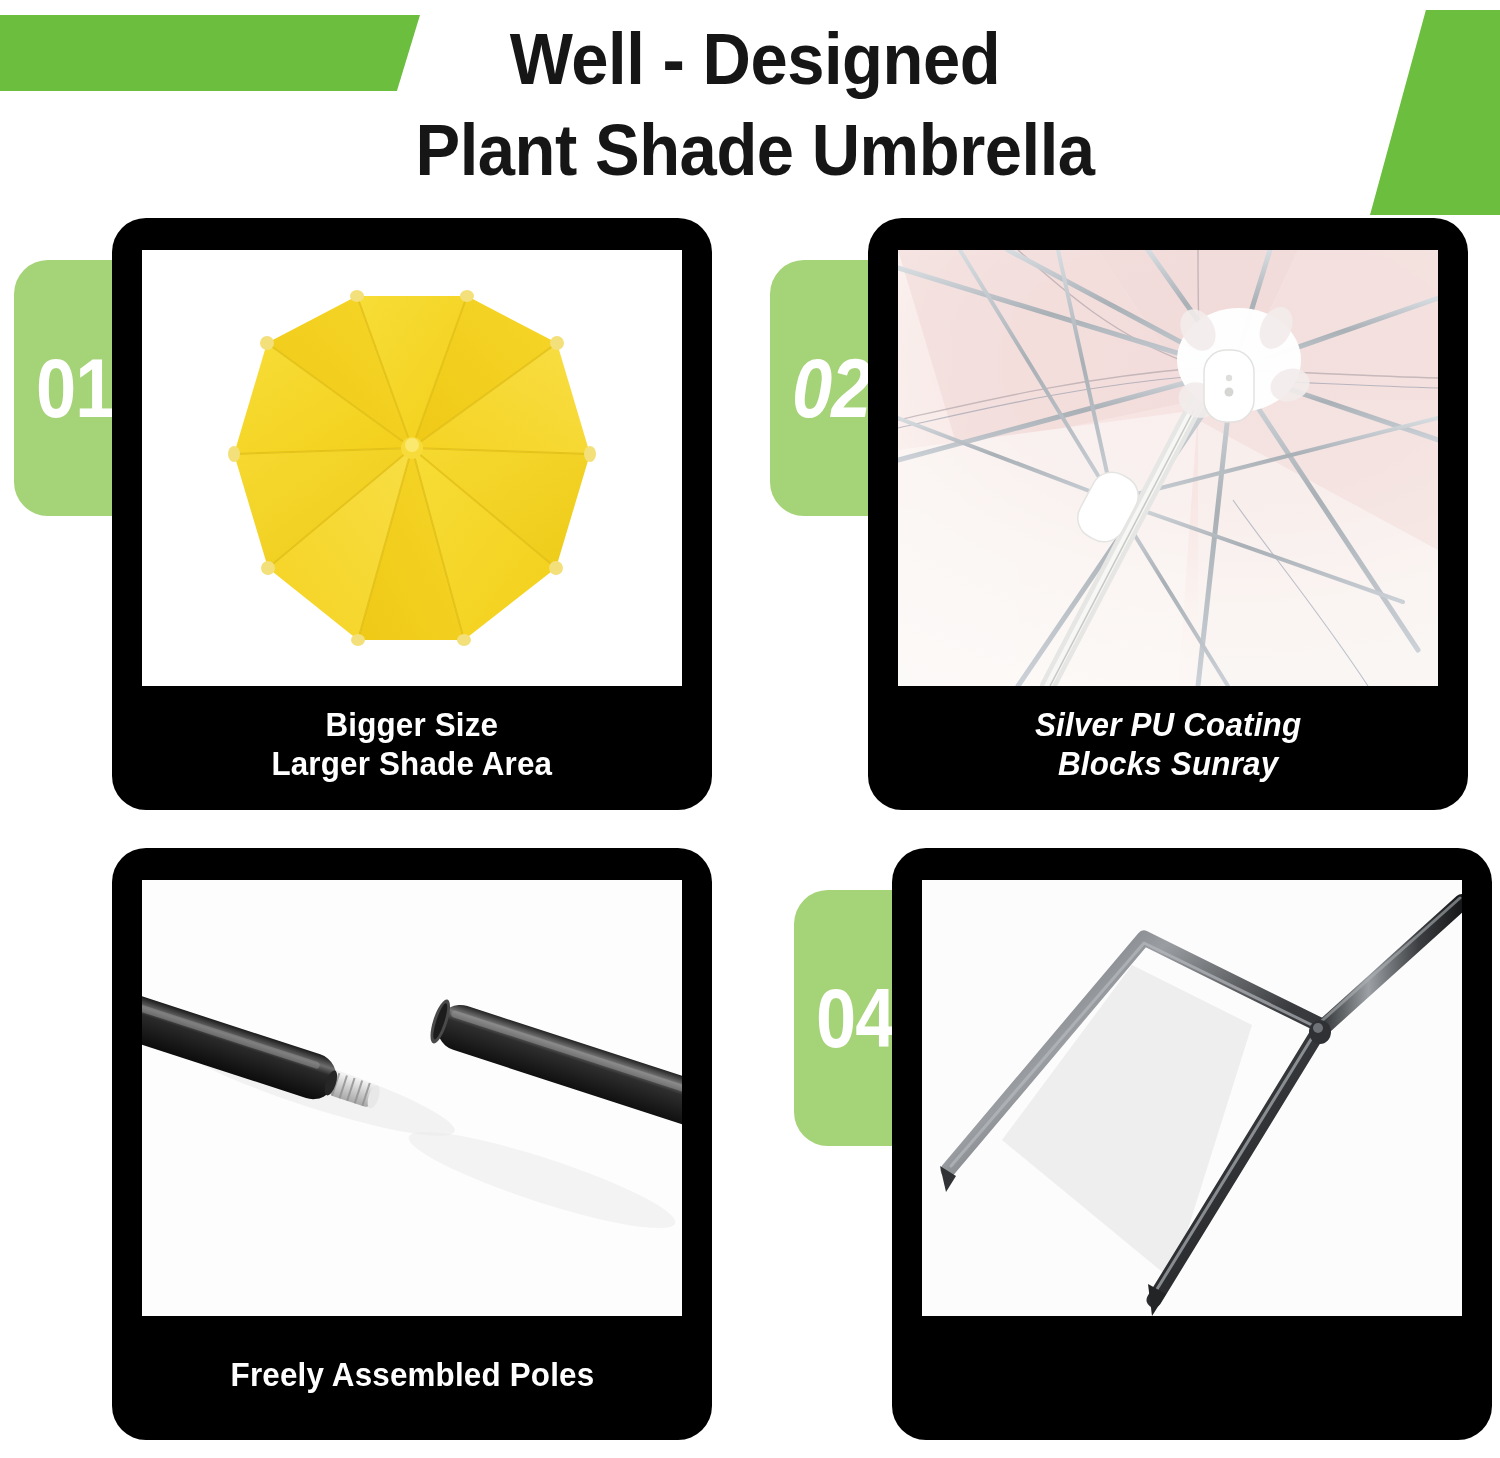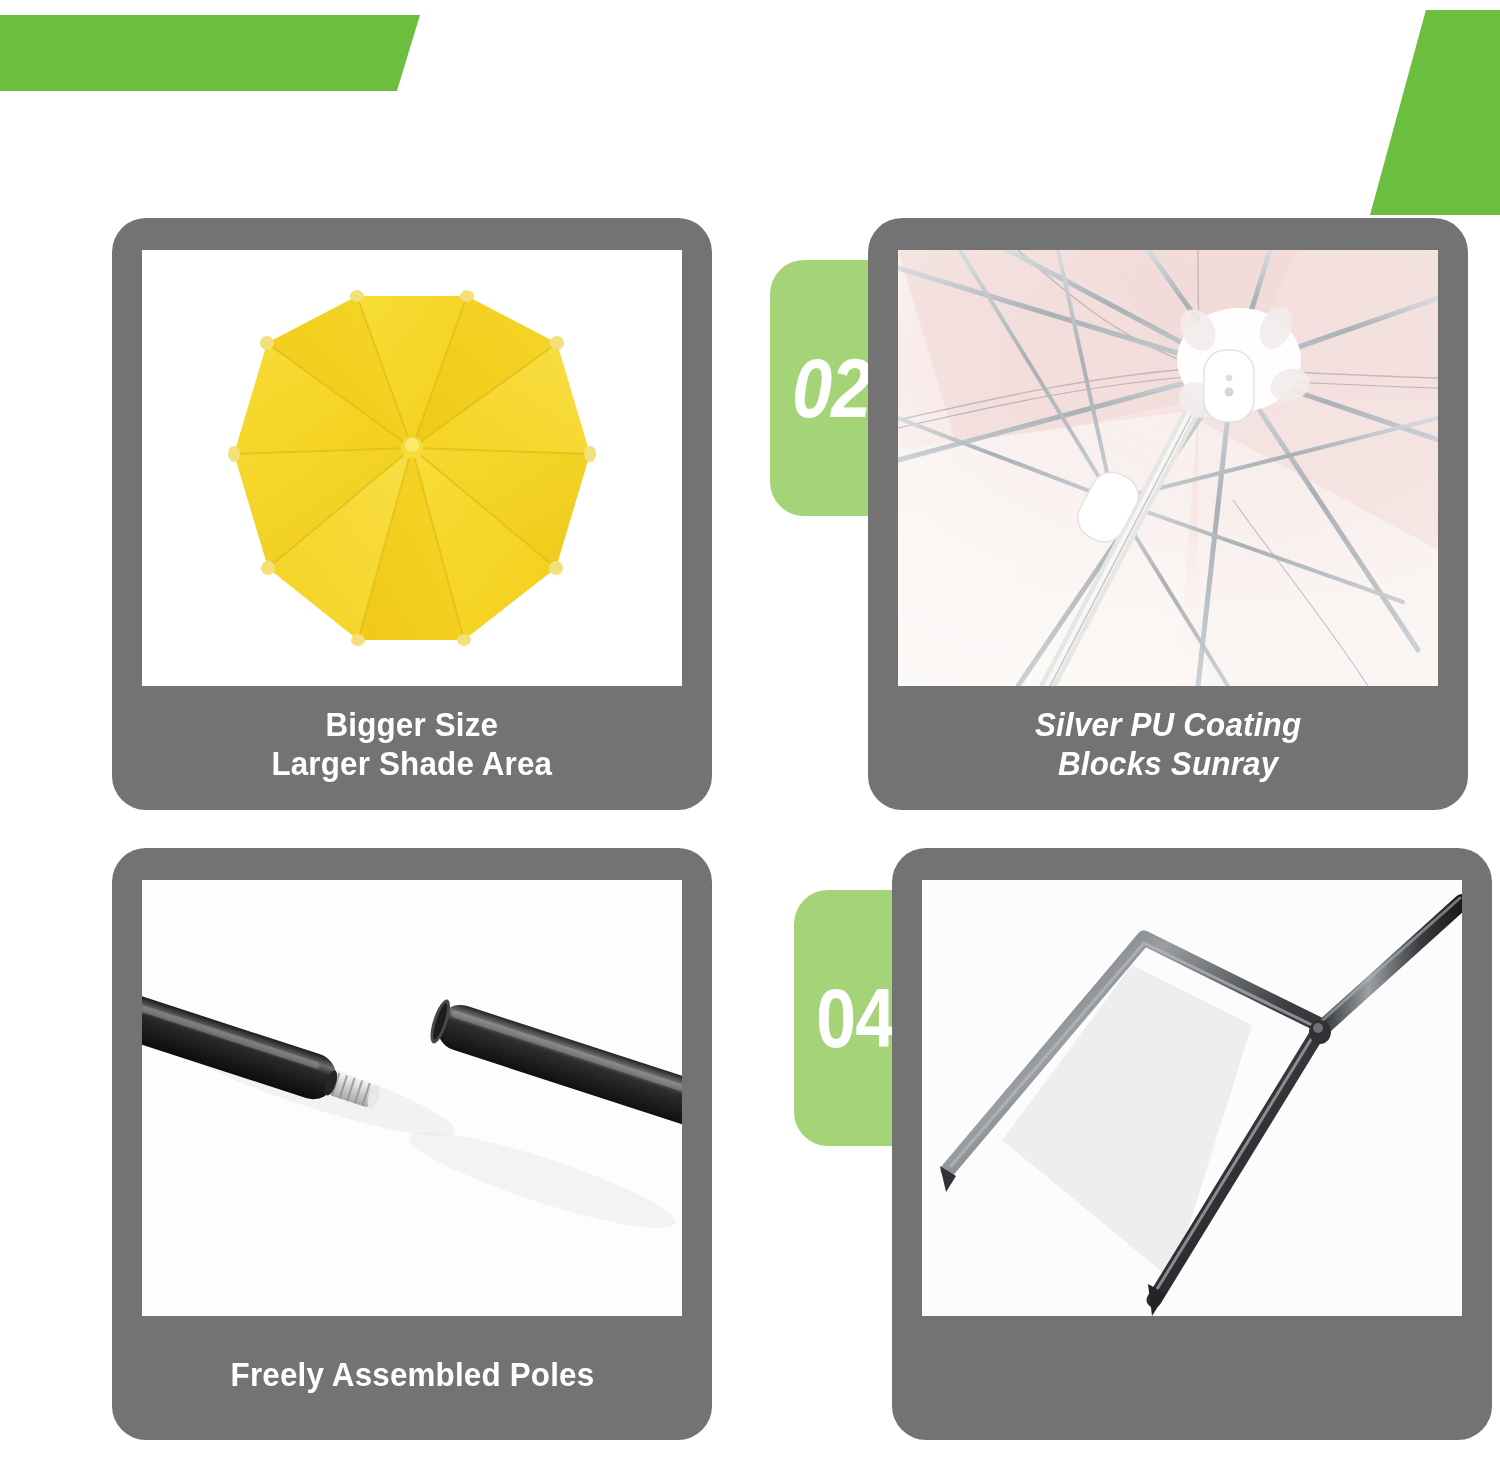--- a/index.html
+++ b/index.html
@@ -70,21 +70,21 @@
     line-height:1;
     letter-spacing:-1px;
     transform:scaleX(0.86);
     transform-origin:left center;
     font-family:"Liberation Sans", sans-serif;
   }
 
   .card{
     position:absolute;left:104px;top:6px;
     width:600px;height:592px;
-    background:#737373;
+    background:#000000;
     border-radius:34px;
     z-index:2;
     box-sizing:border-box;
     padding:32px 30px 0 30px;
     display:flex;flex-direction:column;
   }
   .photo{
     position:relative;
     width:100%;height:436px;
     background:#ffffff;
@@ -122,25 +122,32 @@
   
   .socket{position:absolute;inset:0;overflow:hidden;background:#fcfcfc;}
   .socket svg{position:absolute;inset:0;width:100%;height:100%;}
 </style>
 </head>
 <body>
 
 <div class="header">
   <div class="deco-left"></div>
   <div class="deco-right"></div>
+  <div class="title-wrap">
+    <span class="title-line">Well - Designed</span>
+    <span class="title-line">Plant Shade Umbrella</span>
+  </div>
 </div>
 
 <div class="grid">
 
   <div class="cell c1">
+    <div class="badge">
+      <span class="badge-num">01</span>
+    </div>
     <div class="card">
       <div class="photo">
         <div class="umb">
           <svg viewBox="0 0 400 400" xmlns="http://www.w3.org/2000/svg">
             <defs>
               <linearGradient id="pA" x1="0" y1="0" x2="1" y2="1">
                 <stop offset="0%" stop-color="#F7DD37"></stop>
                   <stop offset="100%" stop-color="#F3CF1A"></stop>
               </linearGradient>
               <linearGradient id="pB" x1="1" y1="0" x2="0" y2="1">

